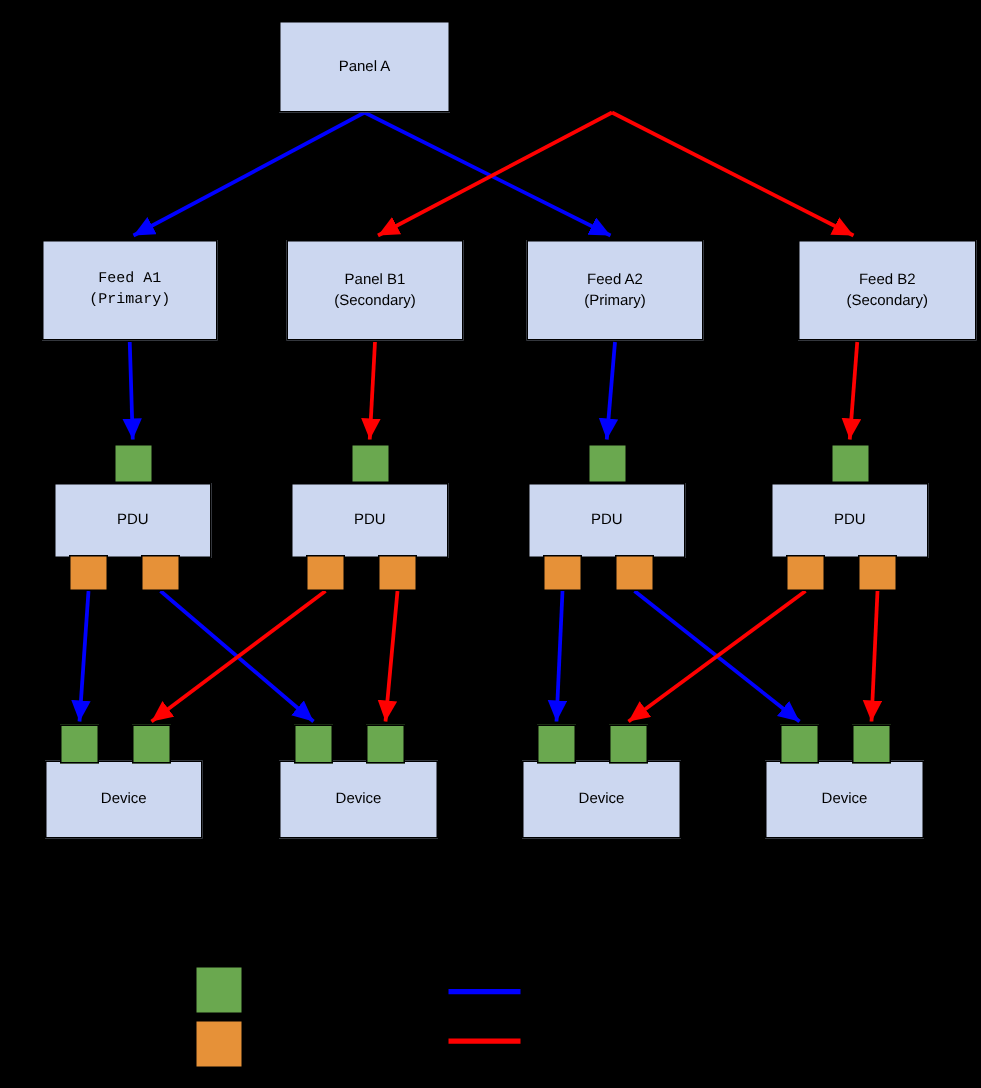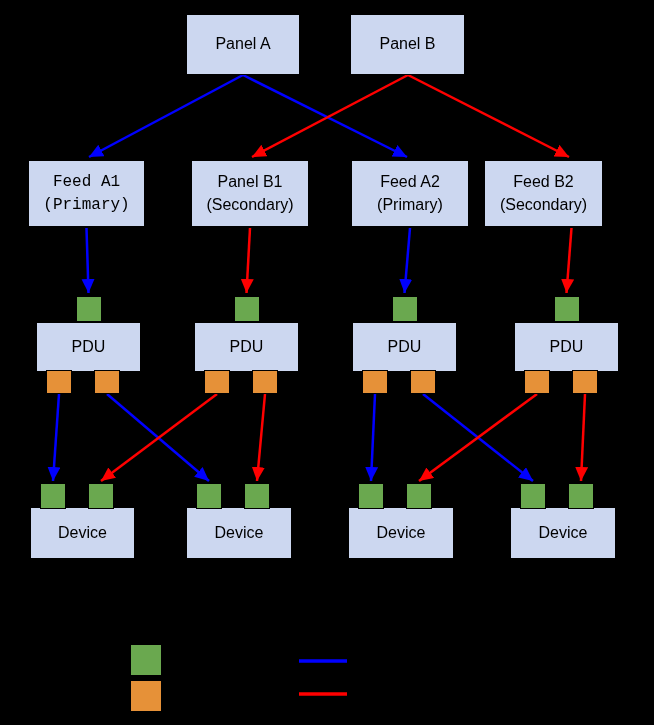--- a/index.html
+++ b/index.html
@@ -24,21 +24,21 @@
   .wire-secondary{stroke:var(--secondary-path);stroke-width:2.5;fill:none;}
   .legend-line-primary{stroke:var(--primary-path);stroke-width:3.5;}
   .legend-line-secondary{stroke:var(--secondary-path);stroke-width:3.5;}
   .head-primary{fill:var(--primary-path);}
   .head-secondary{fill:var(--secondary-path);}
   .node{
     position:absolute;
     background:var(--node-fill);
     border:1.5px solid var(--node-border);
     display:flex;flex-direction:column;align-items:center;justify-content:center;
-    color:#000;font-size:16px;line-height:1.4;text-align:center;
+    color:#000;font-size:10px;line-height:1.4;text-align:center;
   }
   .port{position:absolute;border:1.5px solid #000;}
   .port-in{width:26px;height:26px;background:var(--input-port);}
   .port-out{width:26px;height:24px;background:var(--output-port);}
   .legend-swatch{position:absolute;width:32px;height:32px;border:1.5px solid #000;}
   .legend-swatch.in{background:var(--input-port);}
   .legend-swatch.out{background:var(--output-port);}
 </style>
 </head>
 <body>
@@ -74,37 +74,34 @@
     <line class="wire-secondary" x1="537" y1="394" x2="419" y2="481" marker-end="url(#head-secondary)"></line>
     <line class="wire-secondary" x1="585" y1="394" x2="581" y2="481" marker-end="url(#head-secondary)"></line>
 
     <line class="legend-line-primary" x1="299" y1="661" x2="347" y2="661"></line>
     <line class="legend-line-secondary" x1="299" y1="694" x2="347" y2="694"></line>
   </svg>
 
   <div class="node" style="left:186px;top:14px;width:114px;height:61px;">
     <span>Panel A</span>
   </div>
-  <div class="node" style="left:350px;top:14px;width:115px;height:61px;">
-    <span>Panel B</span>
-  </div>
 
   <div class="node" style="left:28px;top:160px;width:117px;height:67px;font-family:Liberation Mono, monospace;">
     <span>Feed A1</span>
     <span>(Primary)</span>
   </div>
   <div class="node" style="left:191px;top:160px;width:118px;height:67px;">
     <span>Panel B1</span>
     <span>(Secondary)</span>
   </div>
   <div class="node" style="left:351px;top:160px;width:118px;height:67px;">
     <span>Feed A2</span>
     <span>(Primary)</span>
   </div>
-  <div class="node" style="left:484px;top:160px;width:119px;height:67px;justify-content:center;">
+  <div class="node" style="left:532px;top:160px;width:119px;height:67px;justify-content:center;">
     <span>Feed B2</span>
     <span>(Secondary)</span>
   </div>
 
   <div class="node" style="left:36px;top:322px;width:105px;height:50px;">
     <span>PDU</span>
   </div>
   <div class="node" style="left:194px;top:322px;width:105px;height:50px;">
     <span>PDU</span>
   </div>

